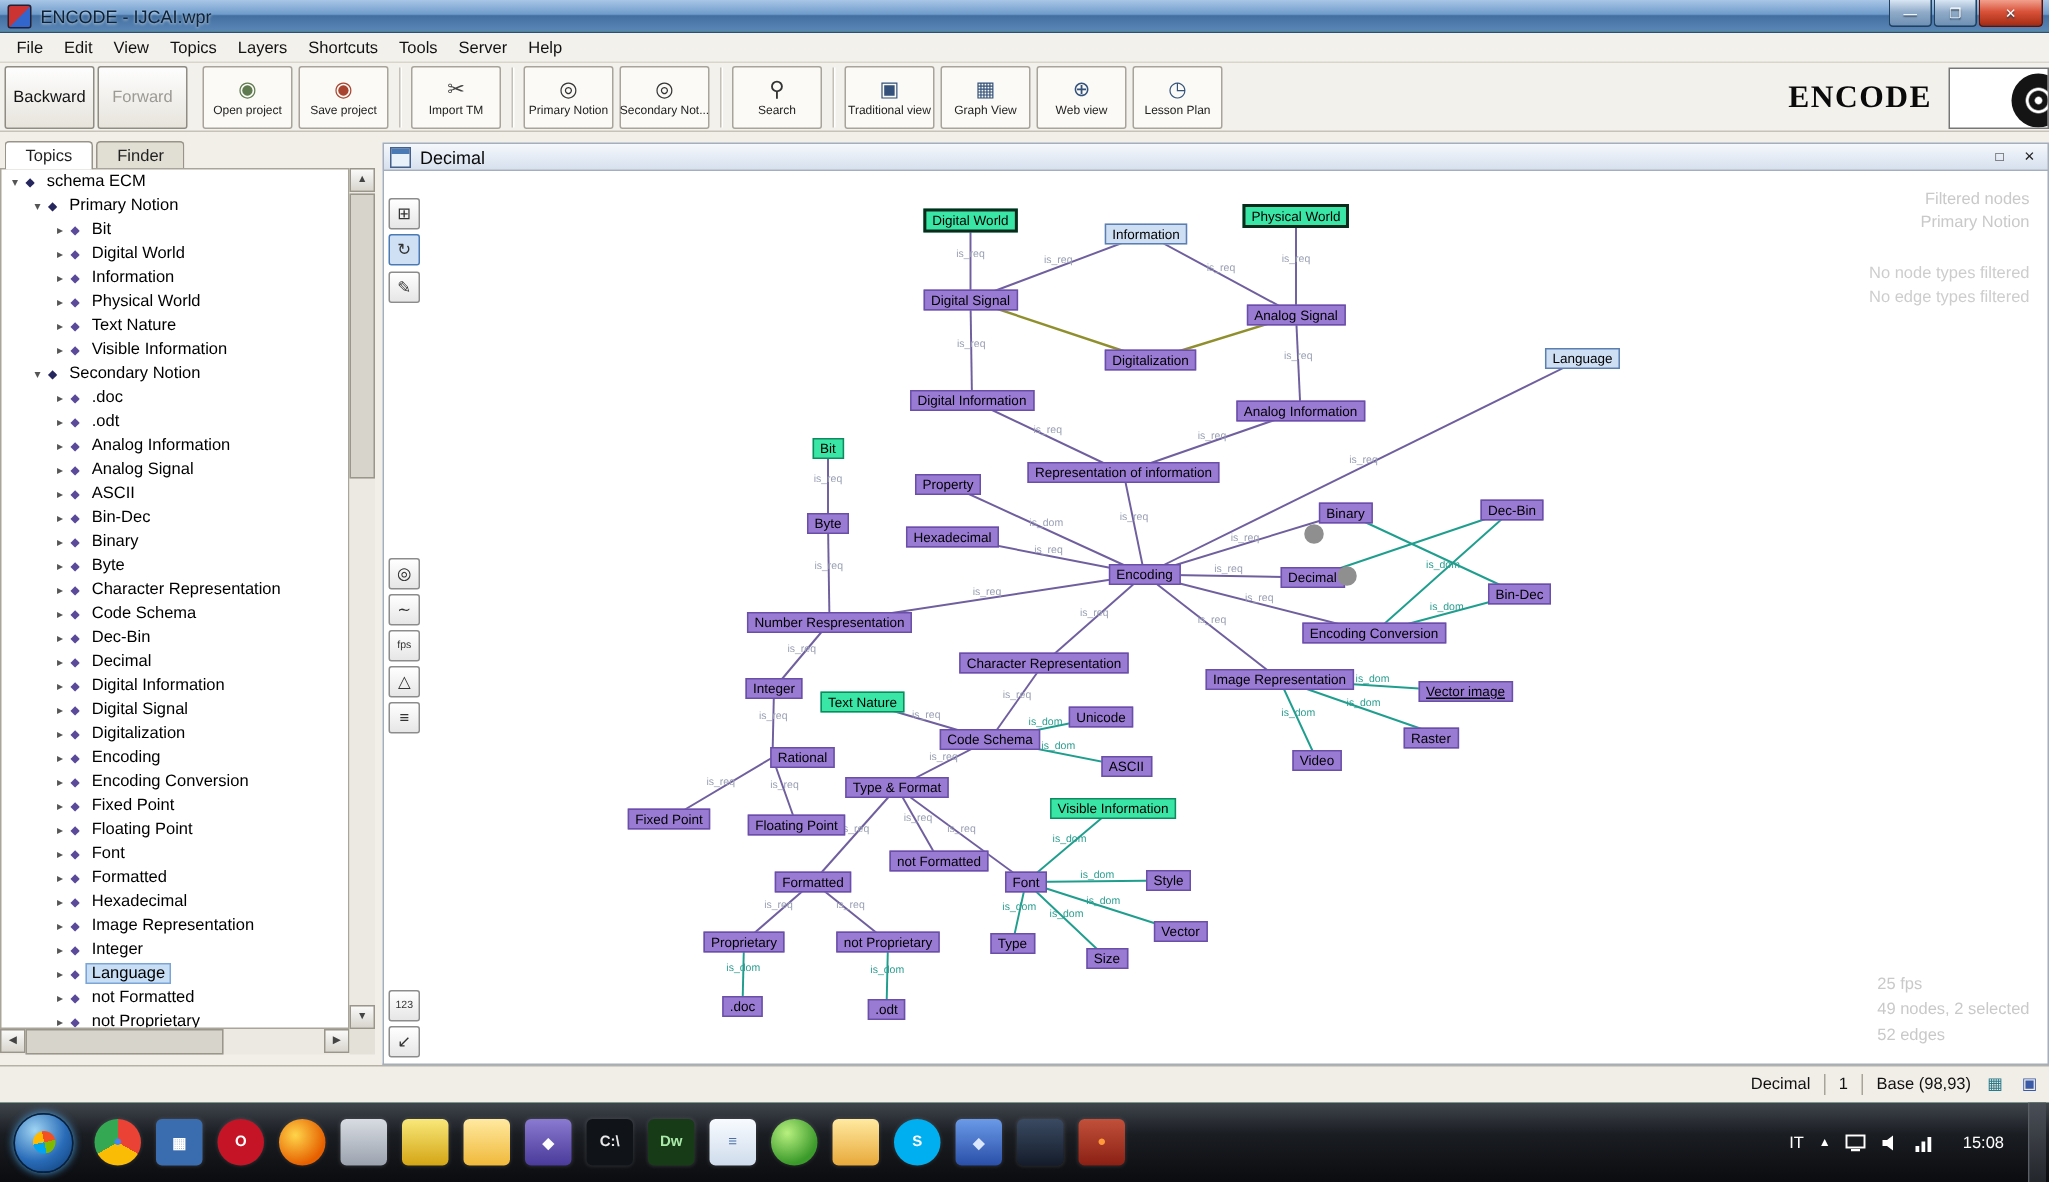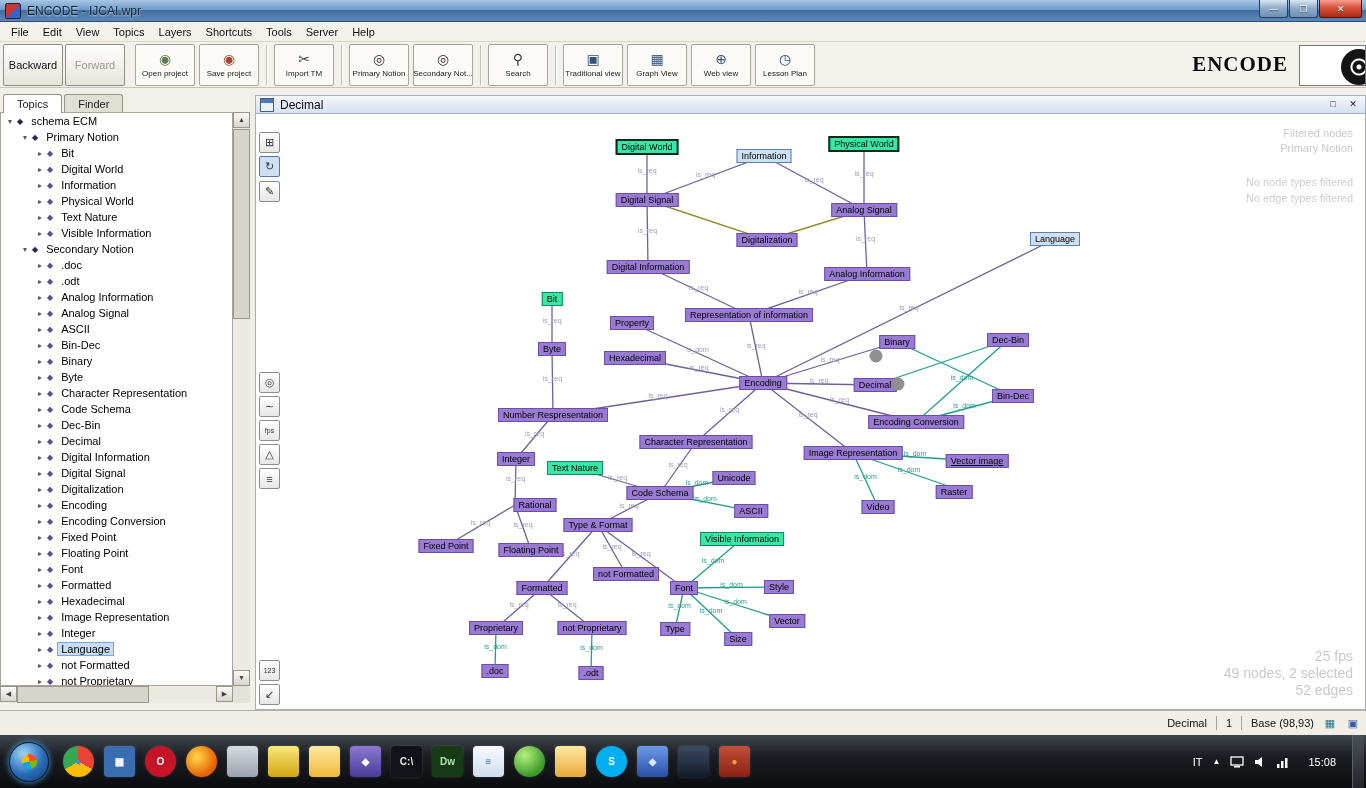--- a/index.html
+++ b/index.html
@@ -97,21 +97,21 @@
   .gnode.purple{background:#9a7bd4;border-color:#6a4fa8;}
   .gnode.green{background:#3ae6a6;border-color:#0f8a5f;}
   .gnode.green-strong{background:#3ae6a6;border-color:#0c2a1c;border-width:2px;}
   .gnode.blue{background:#cfdff3;border-color:#5a7fb0;}
   .sel-dot{position:absolute;width:13px;height:13px;border-radius:50%;background:#8f8f8f;
     transform:translate(-50%,-50%);z-index:4;}
   .overlay-tr{position:absolute;right:12px;top:12px;text-align:right;color:#c9c9c9;font-size:11px;
     line-height:15px;z-index:5;}
   .overlay-tr2{position:absolute;right:12px;top:60px;text-align:right;color:#cdcdcd;font-size:11px;
     line-height:16px;z-index:5;}
-  .overlay-br{position:absolute;right:12px;bottom:10px;text-align:right;color:#c9c9c9;font-size:14px;
+  .overlay-br{position:absolute;right:12px;bottom:10px;color:#c9c9c9;font-size:11px;
     line-height:17px;z-index:5;}
   
   .statusbar{position:absolute;left:0;top:710px;width:1366px;height:25px;background:#f1eee8;
     border-top:1px solid #b5b1a7;box-sizing:border-box;font-size:11px;color:#111;}
   .layerbar{position:absolute;left:0;top:0;width:250px;height:100%;border-right:1px solid #b5b1a7;
     box-sizing:border-box;display:flex;align-items:center;padding:0 6px;gap:6px;}
   .layer-right{margin-left:auto;display:flex;align-items:center;gap:8px;}
   .star{font-size:11px;color:#222;}
   .eject{width:10px;height:9px;position:relative;}
   .eject:before{content:"";position:absolute;left:1px;top:0;border-left:4px solid transparent;

